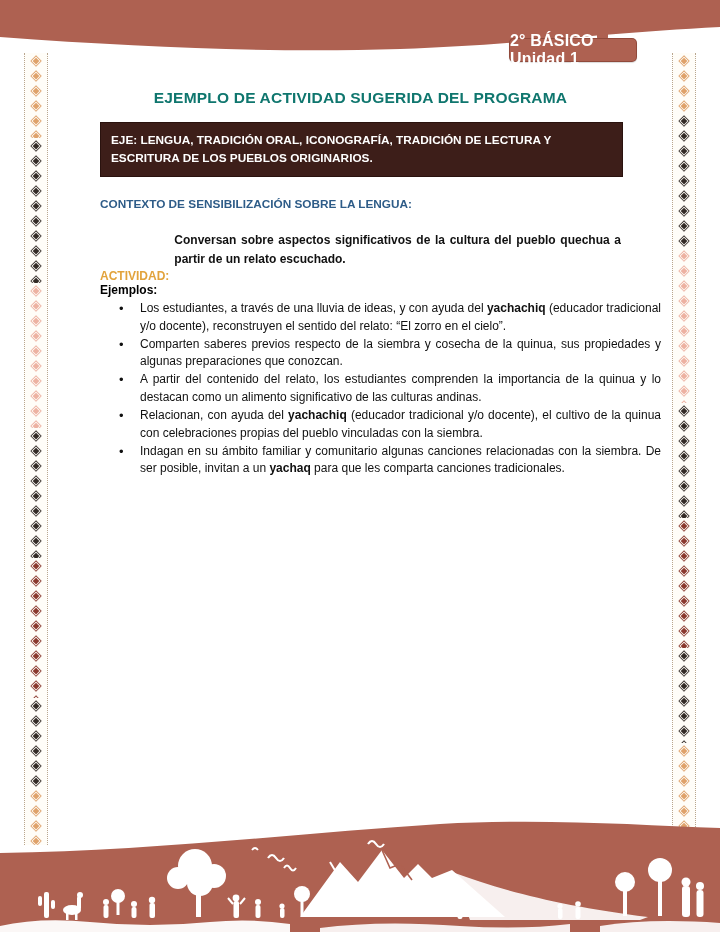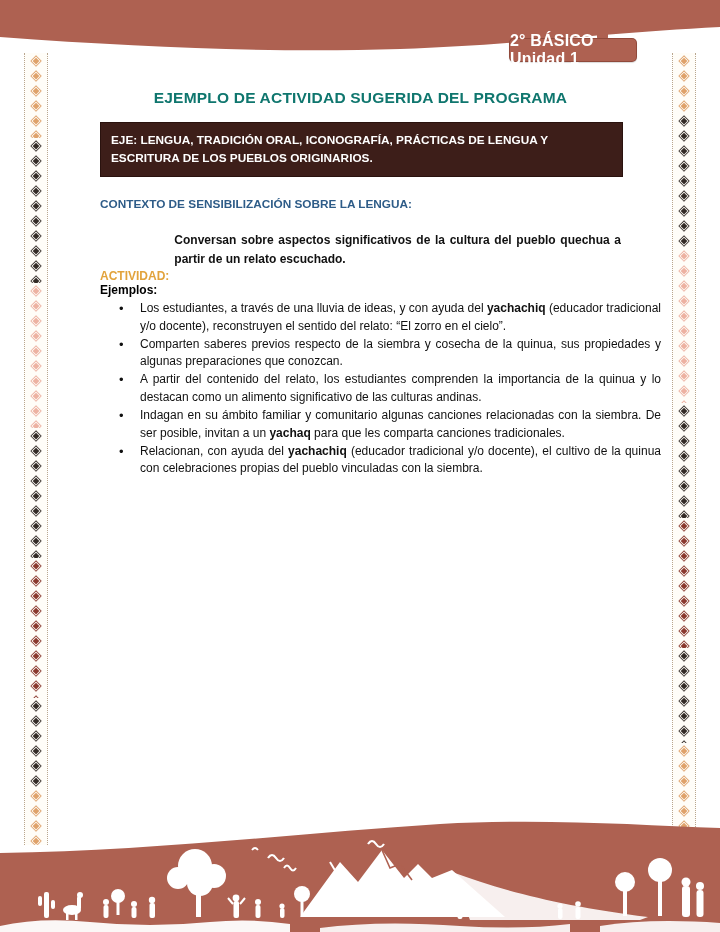--- a/index.html
+++ b/index.html
@@ -201,38 +201,38 @@
 ◈
 ◈
 ◈
 ◈</div>
   </div>
 
 <div class="content">
   <div class="page-title">EJEMPLO DE ACTIVIDAD SUGERIDA DEL PROGRAMA</div>
 
   <div class="eje-box">
-    <span>EJE: LENGUA, TRADICIÓN ORAL, ICONOGRAFÍA, PRÁCTICAS DE LENGUA Y ESCRITURA DE LOS PUEBLOS ORIGINARIOS.</span>
+    <span>EJE: LENGUA, TRADICIÓN ORAL, ICONOGRAFÍA, TRADICIÓN DE LECTURA Y ESCRITURA DE LOS PUEBLOS ORIGINARIOS.</span>
   </div>
 
   <div class="context-heading">CONTEXTO DE SENSIBILIZACIÓN SOBRE LA LENGUA:</div>
 
   <div class="activity-row">
     <span class="activity-label">ACTIVIDAD:</span>
     <span class="activity-text">Conversan sobre aspectos significativos de la cultura del pueblo quechua a partir de un relato escuchado.</span>
   </div>
 
   <div class="examples-heading">Ejemplos:</div>
 
   <ul class="bullets" id="bullet-list">
       <li><span>Los estudiantes, a través de una lluvia de ideas, y con ayuda del </span><span class="b">yachachiq</span><span> (educador tradicional y/o docente), reconstruyen el sentido del relato: “El zorro en el cielo”.</span></li>
       <li><span>Comparten saberes previos respecto de la siembra y cosecha de la quinua, sus propiedades y algunas preparaciones que conozcan.</span></li>
       <li><span>A partir del contenido del relato, los estudiantes comprenden la importancia de la quinua y lo destacan como un alimento significativo de las culturas andinas.</span></li>
+      <li><span>Relacionan, con ayuda del </span><span class="b">yachachiq</span><span> (educador tradicional y/o docente), el cultivo de la quinua con celebraciones propias del pueblo vinculadas con la siembra.</span></li>
       <li><span>Indagan en su ámbito familiar y comunitario algunas canciones relacionadas con la siembra. De ser posible, invitan a un </span><span class="b">yachaq</span><span> para que les comparta canciones tradicionales.</span></li>
-      <li><span>Relacionan, con ayuda del </span><span class="b">yachachiq</span><span> (educador tradicional y/o docente), el cultivo de la quinua con celebraciones propias del pueblo vinculadas con la siembra.</span></li>
     </ul>
 </div>
 
 <svg class="footer-svg" viewBox="0 0 720 112" preserveAspectRatio="none" aria-hidden="true">
   <path d="M0,112 L0,33 C150,31 300,13 440,4 C540,-2 640,5 720,8 L720,112 Z" fill="var(--band)"></path>
   <g fill="#ffffff" stroke="none">
 
     <polygon points="300,97 340,42 358,62 382,30 404,58 418,44 432,58 452,50 505,97"></polygon>
     <path d="M452,52 C500,70 560,86 648,97 L640,100 L470,100 Z" fill="#ffffff" opacity="0.9"></path>
 

